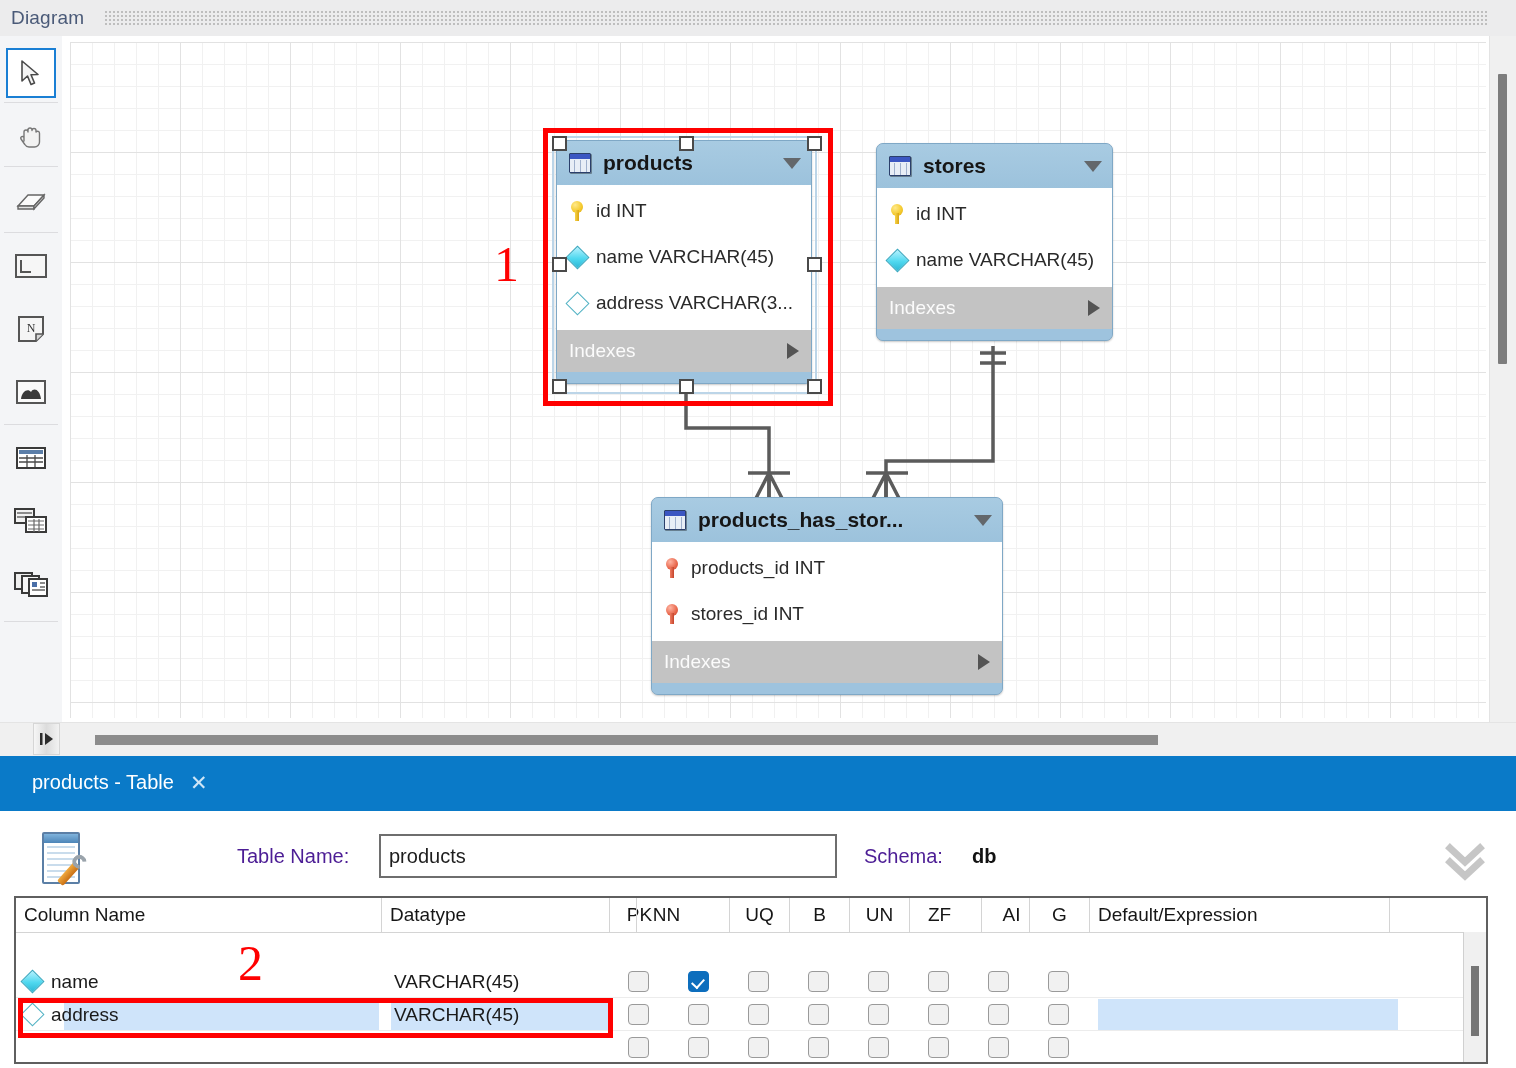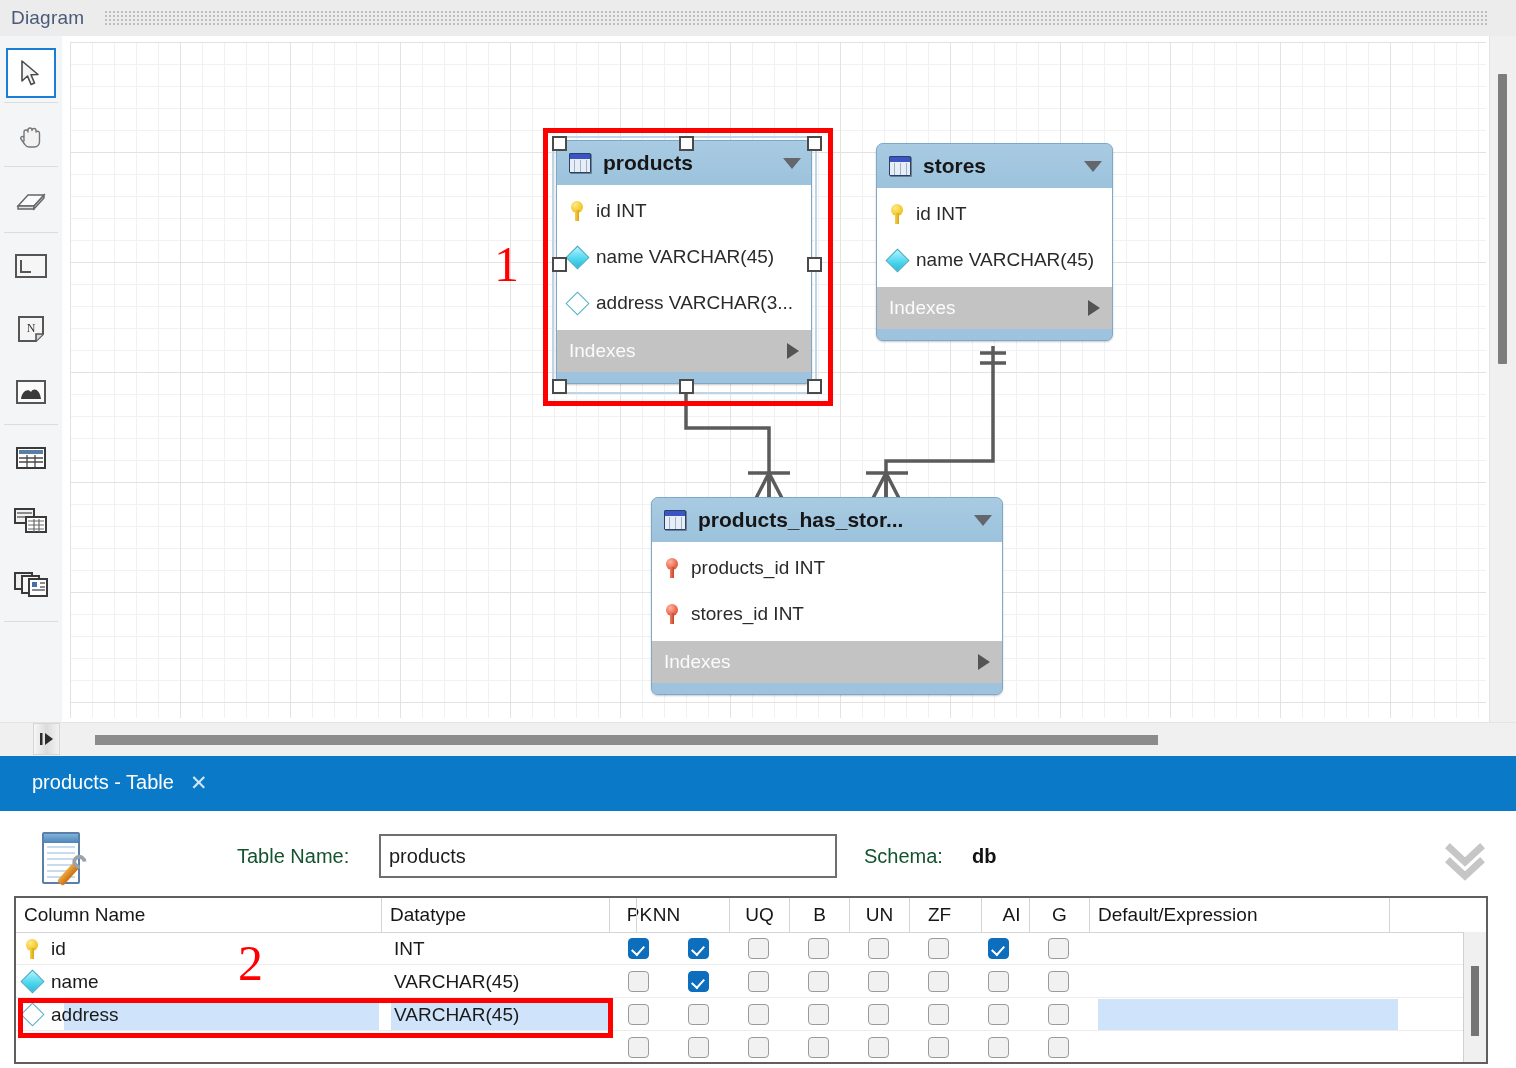--- a/index.html
+++ b/index.html
@@ -420,21 +420,21 @@
     left: 11px; top: 0;
     width: 14px; height: 14px;
     border: 4px solid #9aa3ab;
     border-radius: 50%;
     border-right-color: transparent;
     box-sizing: border-box;
   }
   .ed-label {
     position: absolute;
     font-size: 20px;
-    color: #14532d;
+    color: #4c1d95;
   }
   .ed-input {
     position: absolute;
     background: #ffffff;
     border: 2px solid #6e6e6e;
     box-sizing: border-box;
     font-size: 20px;
     color: #1d1d1d;
     padding: 0 8px;
     display: flex;
@@ -807,36 +807,20 @@
         <div class="gh-cell center" style="left:713px;width:60px;">UQ</div>
         <div class="gh-cell center" style="left:773px;width:60px;">B</div>
         <div class="gh-cell center" style="left:833px;width:60px;">UN</div>
         <div class="gh-cell center" style="left:893px;width:60px;">ZF</div>
         <div class="gh-cell center" style="left:965px;width:60px;text-align:center;">AI</div>
         <div class="gh-cell center" style="left:1013px;width:60px;">G</div>
         <div class="gh-cell" style="left:1073px;width:300px;">Default/Expression</div>
         <div class="gh-cell" style="left:1373px;width:78px;"></div>
       </div>
 
-      <div class="grow" style="top:34px;">
-        <div class="gc-name">
-          <span class="ico-key"></span>
-          <span>id</span>
-        </div>
-        <div class="gc-type">INT</div>
-        <div class="cbx on" style="left:612px;"></div>
-        <div class="cbx on" style="left:672px;"></div>
-        <div class="cbx" style="left:732px;"></div>
-        <div class="cbx" style="left:792px;"></div>
-        <div class="cbx" style="left:852px;"></div>
-        <div class="cbx" style="left:912px;"></div>
-        <div class="cbx on" style="left:972px;"></div>
-        <div class="cbx" style="left:1032px;"></div>
-        <div style="position:absolute;left:1082px;top:0;height:33px;width:300px;display:flex;align-items:center;font-size:19px;"></div>
-      </div>
 
       <div class="grow" style="top:67px;">
         <div class="gc-name">
           <span class="ico-diamond"></span>
           <span>name</span>
         </div>
         <div class="gc-type">VARCHAR(45)</div>
         <div class="cbx" style="left:612px;"></div>
         <div class="cbx on" style="left:672px;"></div>
         <div class="cbx" style="left:732px;"></div>

